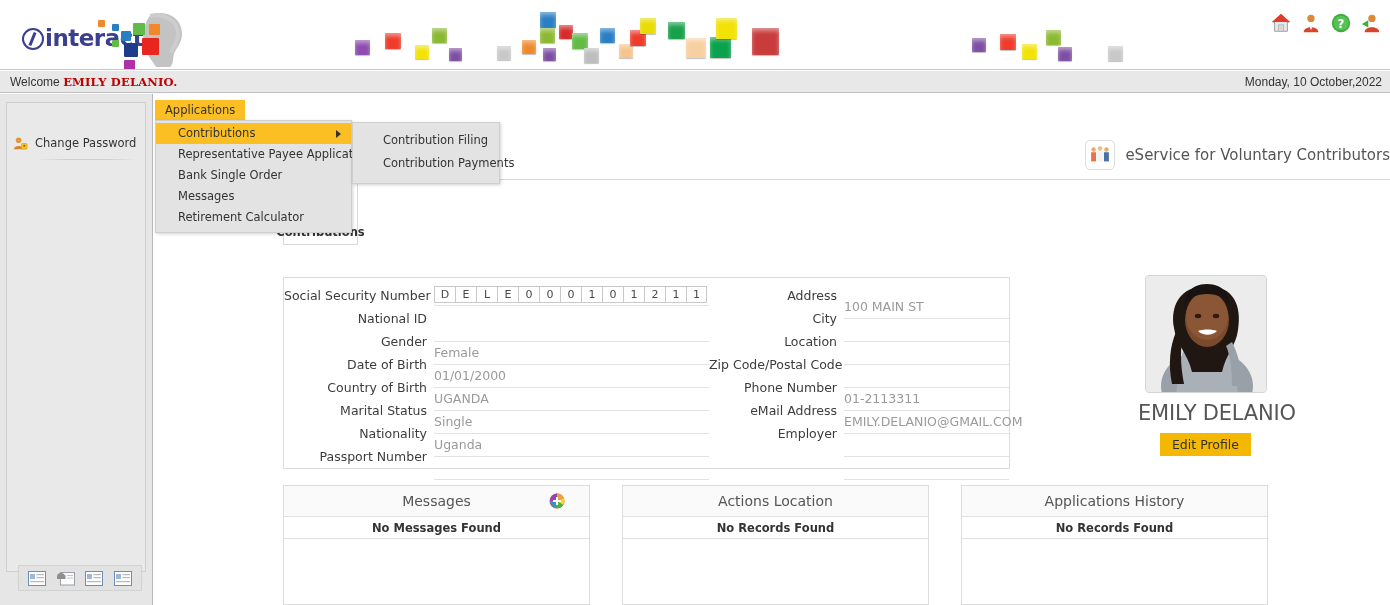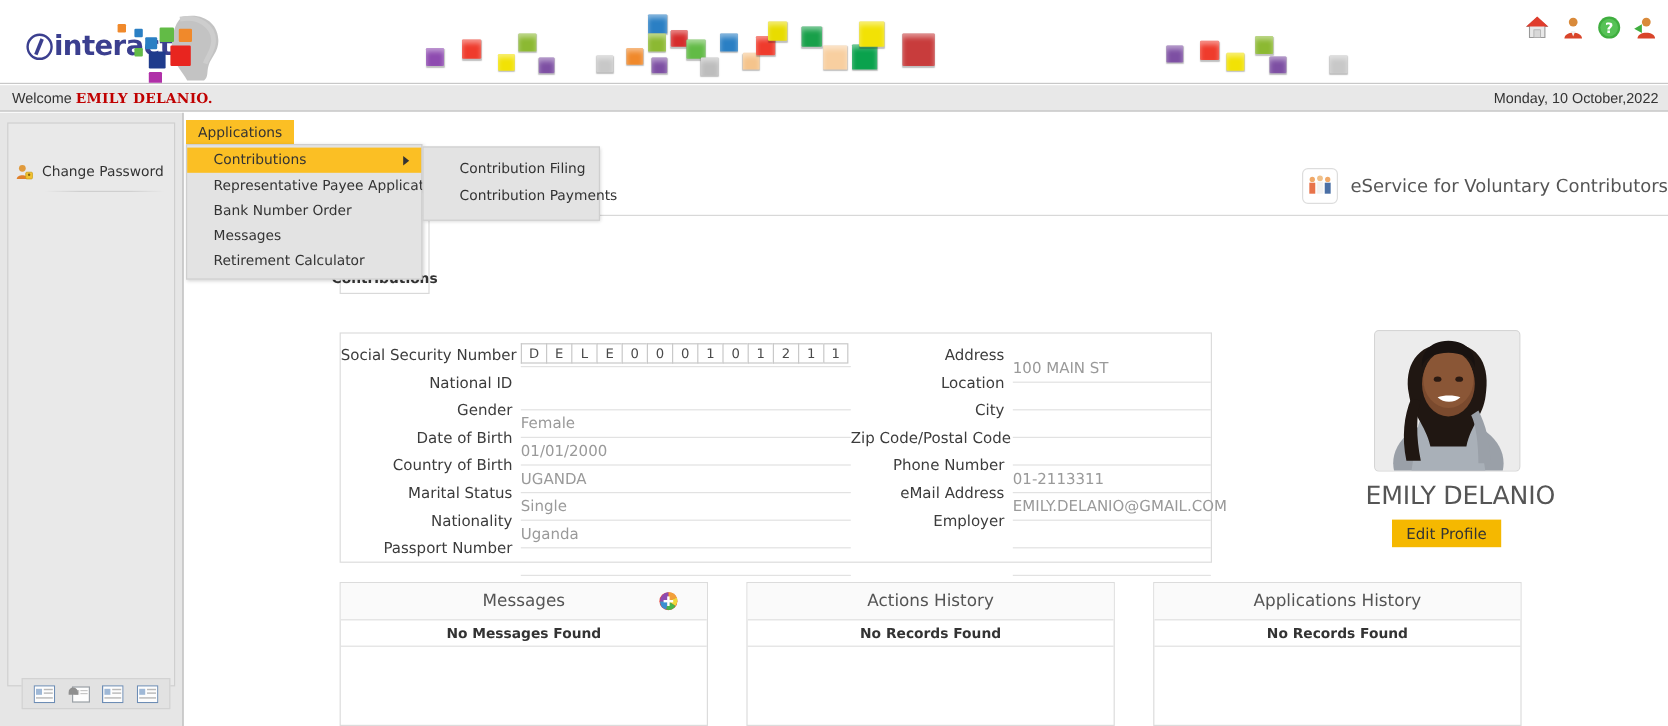--- a/index.html
+++ b/index.html
@@ -573,25 +573,25 @@
             </div>
           </div>
       </div>
       <div class="form-col right">
         <div id="right-fields">
             <div class="frow">
               <div class="flabel">Address</div>
               <div class="fvalue">100 MAIN ST</div>
             </div>
             <div class="frow">
+              <div class="flabel">City</div>
+              <div class="fvalue"></div>
+            </div>
+            <div class="frow">
               <div class="flabel">Location</div>
-              <div class="fvalue"></div>
-            </div>
-            <div class="frow">
-              <div class="flabel">City</div>
               <div class="fvalue"></div>
             </div>
             <div class="frow">
               <div class="flabel">Zip Code/Postal Code</div>
               <div class="fvalue"></div>
             </div>
             <div class="frow">
               <div class="flabel">Phone Number</div>
               <div class="fvalue">01-2113311</div>
             </div>
@@ -645,39 +645,39 @@
                 <path d="M8 8 L6 15 A7.5 7.5 0 0 1 1 8 Z" fill="#3a8fd0"></path>
                 <path d="M8 8 L1 8 A7.5 7.5 0 0 1 8 0.5 Z" fill="#8e4bb0"></path>
                 <rect x="7" y="4" width="2" height="8" fill="#ffffff"></rect>
                 <rect x="4" y="7" width="8" height="2" fill="#ffffff"></rect>
               </svg></span>
           </div>
           <div class="panel-empty">No Messages Found</div>
         </div>
         <div class="panel">
           <div class="panel-head">
-            <span class="panel-title">Actions History</span>
+            <span class="panel-title">Actions Location</span>
           </div>
           <div class="panel-empty">No Records Found</div>
         </div>
         <div class="panel">
           <div class="panel-head">
             <span class="panel-title">Applications History</span>
           </div>
           <div class="panel-empty">No Records Found</div>
         </div>
       </div>
   </div>
 
   <div class="menubar">
     <div class="menu-top">Applications</div>
     <div class="dropdown" id="dropdown">
         <div class="dd-item active"><span>Contributions</span><span class="dd-arrow"></span></div>
         <div class="dd-item"><span>Representative Payee Application</span></div>
-        <div class="dd-item"><span>Bank Number Order</span></div>
+        <div class="dd-item"><span>Bank Single Order</span></div>
         <div class="dd-item"><span>Messages</span></div>
         <div class="dd-item"><span>Retirement Calculator</span></div>
       </div>
     <div class="submenu" id="submenu">
         <div class="sub-item">Contribution Filing</div>
         <div class="sub-item">Contribution Payments</div>
       </div>
   </div>
 
 </div>

